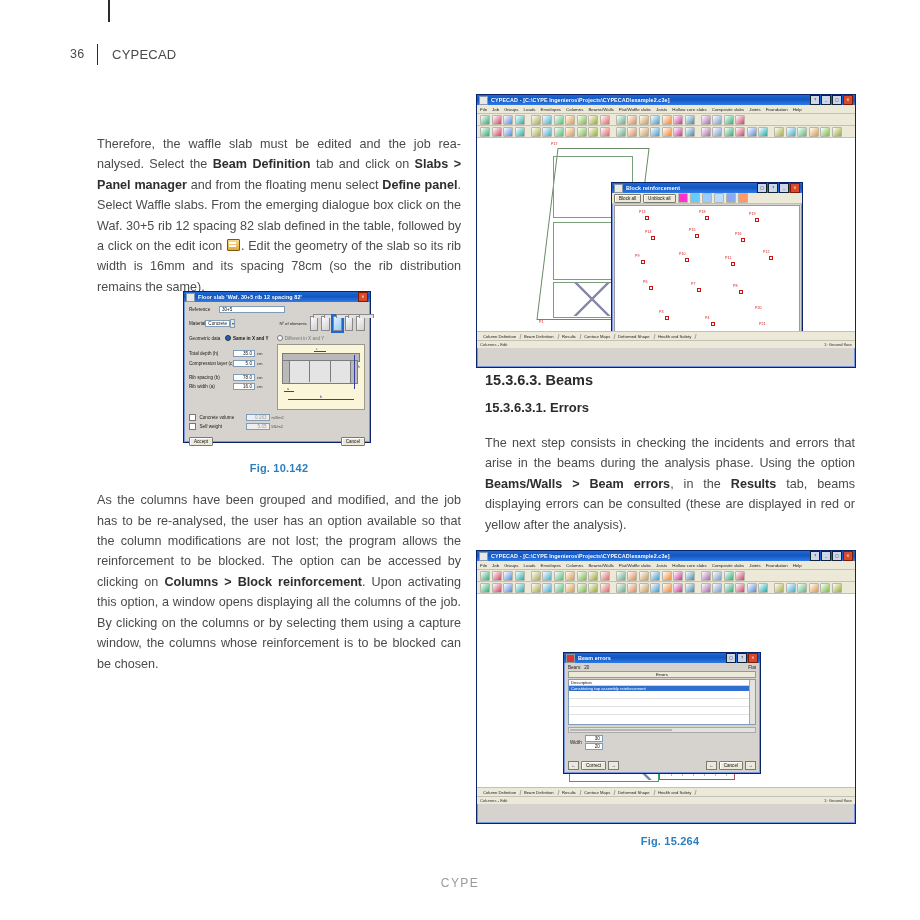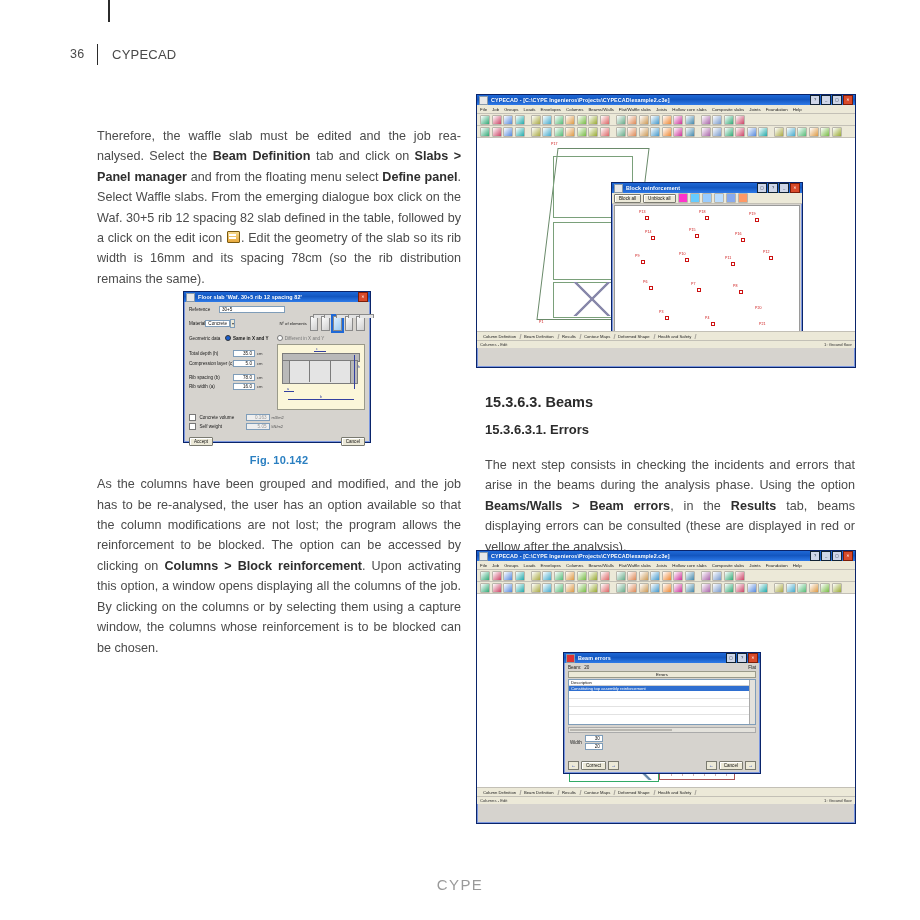--- a/index.html
+++ b/index.html
@@ -14,35 +14,35 @@
   .pg-num{font-size:12.5px;color:#4a4a4a;letter-spacing:.3px;}
   .pg-sep{width:1.6px;height:21px;background:#2b2b2b;margin:0 14px 0 12px;}
   .pg-title{font-size:13px;color:#4a4a4a;letter-spacing:.2px;}
 
   
   .col-left{position:absolute;left:97px;top:118px;width:364px;}
   .col-right{position:absolute;left:485px;top:88px;width:370px;}
 
   p.body{
     font-size:12.6px;line-height:20.4px;text-align:justify;
-    margin:8px 0 18px 0;color:#4b4b4b;
+    margin:16px 0 18px 0;color:#4b4b4b;
   }
   p.body b{color:#2e2e2e;font-weight:bold;}
   .inline-icon{display:inline-block;width:11px;height:10px;vertical-align:-1px;
     background:linear-gradient(#f6d98b,#e8a93c);border:1px solid #7a5a10;border-radius:1px;
     position:relative;margin:0 1px;}
   .inline-icon:after{content:"";position:absolute;left:1px;top:2px;width:7px;height:2px;
     background:#fff;box-shadow:0 3px 0 #fff;}
 
   h3.sec{font-size:14.5px;font-weight:bold;color:#2b2b2b;margin:0 0 12px 0;letter-spacing:0px;}
   h4.sec{font-size:13px;font-weight:bold;color:#2b2b2b;margin:0 0 18px 0;}
 
   .caption{font-size:11px;font-weight:bold;color:#2a7fc1;text-align:center;margin-top:6px;letter-spacing:.2px;}
   .footer{position:absolute;left:0;top:876px;width:920px;text-align:center;
-    font-size:15px;color:#9a9a9a;letter-spacing:1.4px;}
+    font-size:12px;color:#9a9a9a;letter-spacing:1.4px;}
 
   
   .win{position:absolute;background:#d6d3ce;border:1px solid #0a246a;
     box-shadow:0 0 0 1px #7a96df inset;font-size:5px;}
   .titlebar{height:10px;background:linear-gradient(180deg,#1e68d6 0%,#1356c0 45%,#2e7ae8 100%);
     display:flex;align-items:center;padding:0 2px;color:#fff;}
   .titlebar .tb-ico{width:7px;height:7px;background:#e8e8e8;border:1px solid #89a;margin-right:3px;flex:0 0 auto;}
   .titlebar .tb-txt{font-size:5.4px;font-weight:bold;white-space:nowrap;overflow:hidden;
     text-overflow:ellipsis;flex:1 1 auto;letter-spacing:.1px;}
   .tb-btns{display:flex;gap:1px;flex:0 0 auto;}
@@ -237,26 +237,27 @@
   </div>
   <div class="foot262">
     <span class="btn">Accept</span>
     <span class="btn">Cancel</span>
   </div>
 </div>
 
 <div class="col-right">
   <div style="height:284px"></div>
 
-  <h3 class="sec" style="margin-top:22px">15.3.6.3. Beams</h3>
+  <h3 class="sec" style="">15.3.6.3. Beams</h3>
   <h4 class="sec">15.3.6.3.1. Errors</h4>
 
   <p class="body"><span>The next step consists in checking the incidents and errors that arise in the beams during the analysis phase. Using the option </span><b>Beams/Walls &gt; Beam errors</b><span>, in the </span><b>Results</b><span> tab, beams displaying errors can be consulted (these are displayed in red or yellow after the analysis).</span></p>
 
   <div style="height:276px"></div>
+  <div class="caption">Fig. 15.264</div>
 </div>
 
 <div class="win" id="fig263">
   <div class="titlebar">
     <span class="tb-ico"></span>
     <span class="tb-txt">CYPECAD - [C:\CYPE Ingenieros\Projects\CYPECAD\example2.c3e]</span>
     <span class="tb-btns">
       <span class="tb-b">?</span>
       <span class="tb-b">_</span>
       <span class="tb-b">▢</span>

